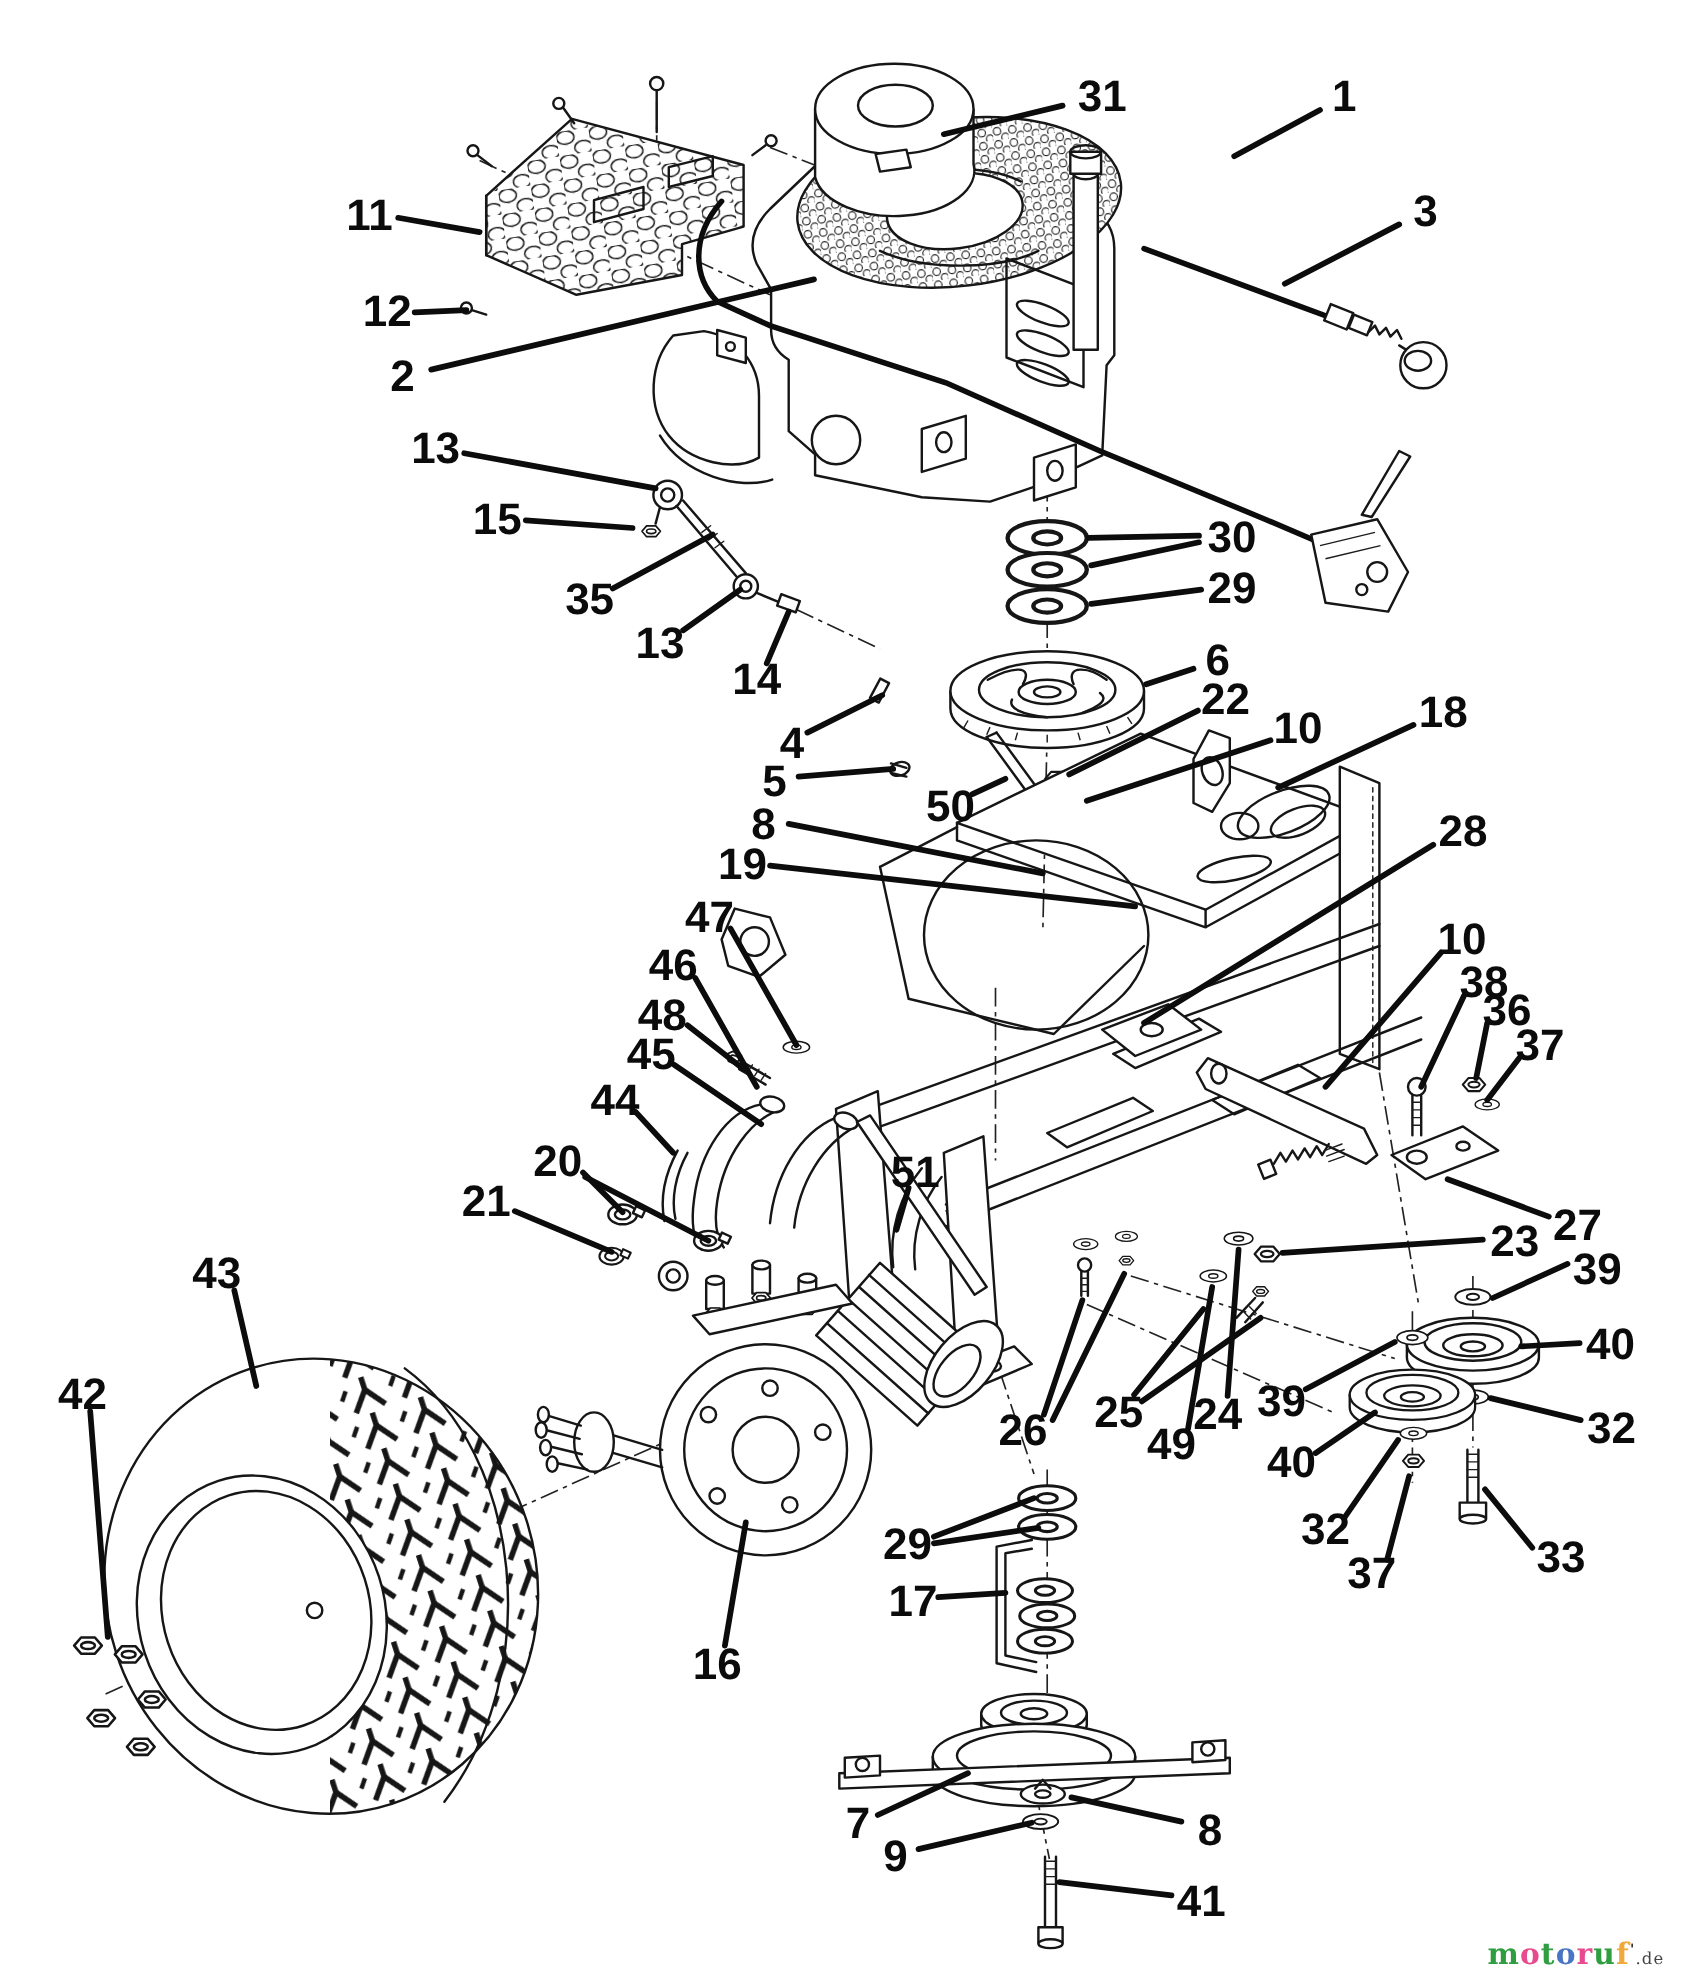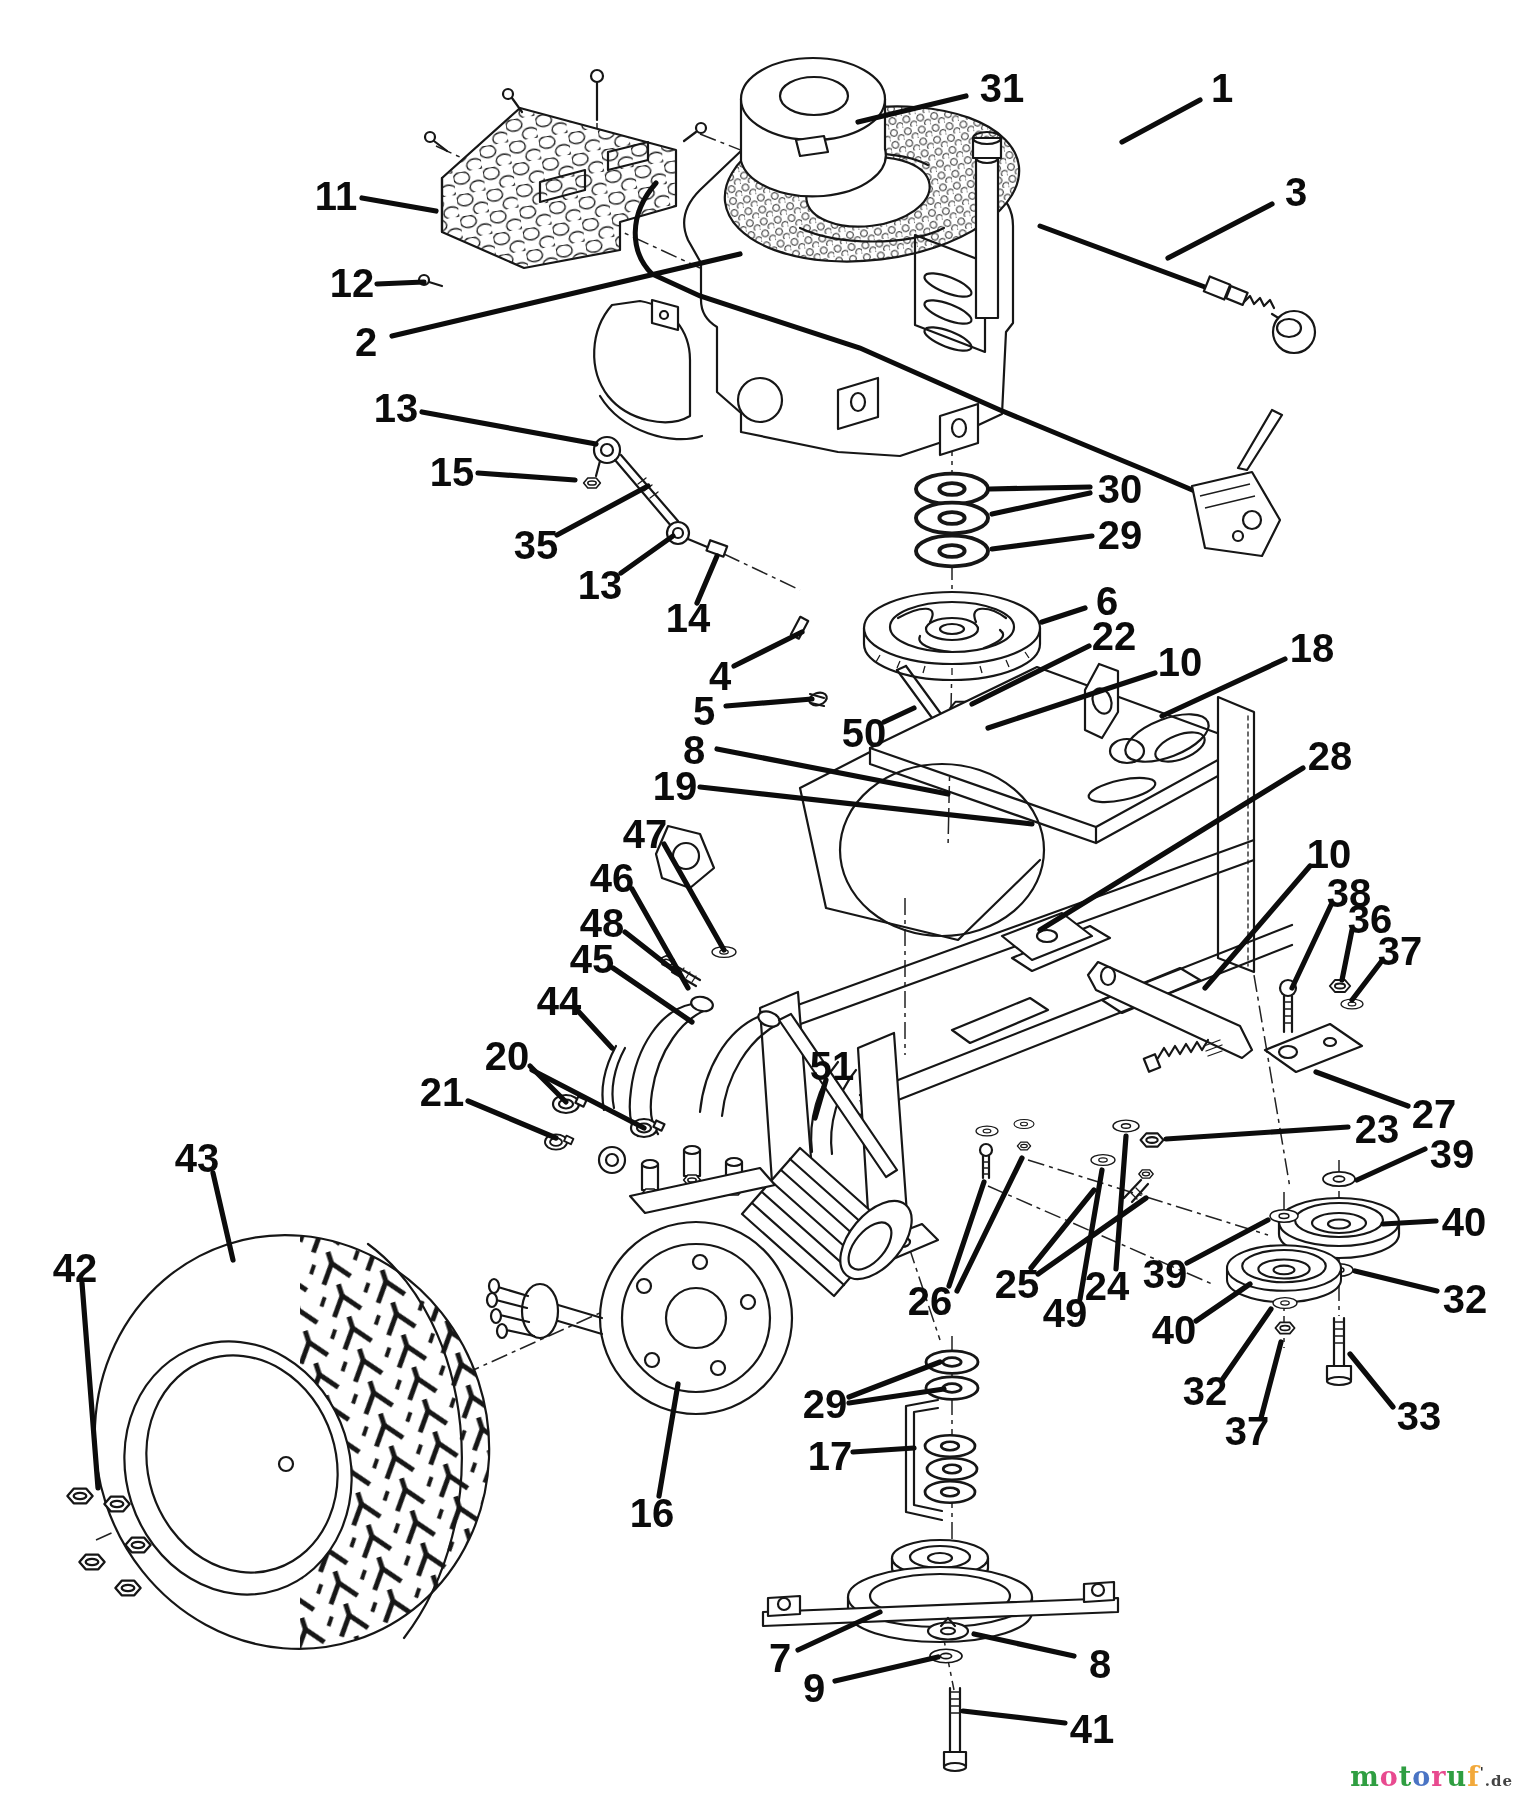--- a/index.html
+++ b/index.html
@@ -8,21 +8,21 @@
   svg{display:block;}
   .s{stroke:#161616;stroke-width:2.2;fill:none;stroke-linejoin:round;stroke-linecap:round;}
   .sf{stroke:#161616;stroke-width:2.2;fill:#ffffff;stroke-linejoin:round;}
   .thin{stroke:#1c1c1c;stroke-width:1.3;fill:none;}
   .dd{stroke:#222;stroke-width:1.5;fill:none;stroke-dasharray:17 5 4 5;}
   .thick{stroke:#0c0c0c;stroke-width:5;fill:none;stroke-linecap:round;}
   .leader{stroke:#0c0c0c;stroke-width:5.2;stroke-linecap:round;}
   .callout{font:bold 40px "Liberation Sans",sans-serif;fill:#0b0b0b;}
   #watermark{position:absolute;right:26px;bottom:8px;font-family:"DejaVu Serif","Liberation Serif",serif;
              font-size:27px;font-weight:bold;letter-spacing:1px;white-space:nowrap;}
-  #watermark .suffix{font-size:15px;color:#444;font-weight:bold;}
+  #watermark .suffix{font-size:15px;color:#444;font-weight:normal;}
   #watermark .tick{font-size:13px;color:#333;vertical-align:9px;}
 </style>
 </head>
 <body>
 
 <div id="stage">
 <svg id="diagram-svg" width="1539" height="1800" viewBox="0 0 1539 1800">
   <defs>
     <pattern id="mesh" width="14" height="12" patternUnits="userSpaceOnUse">
       <circle cx="4" cy="4" r="3.4" fill="none" stroke="#1c1c1c" stroke-width="1"></circle>

